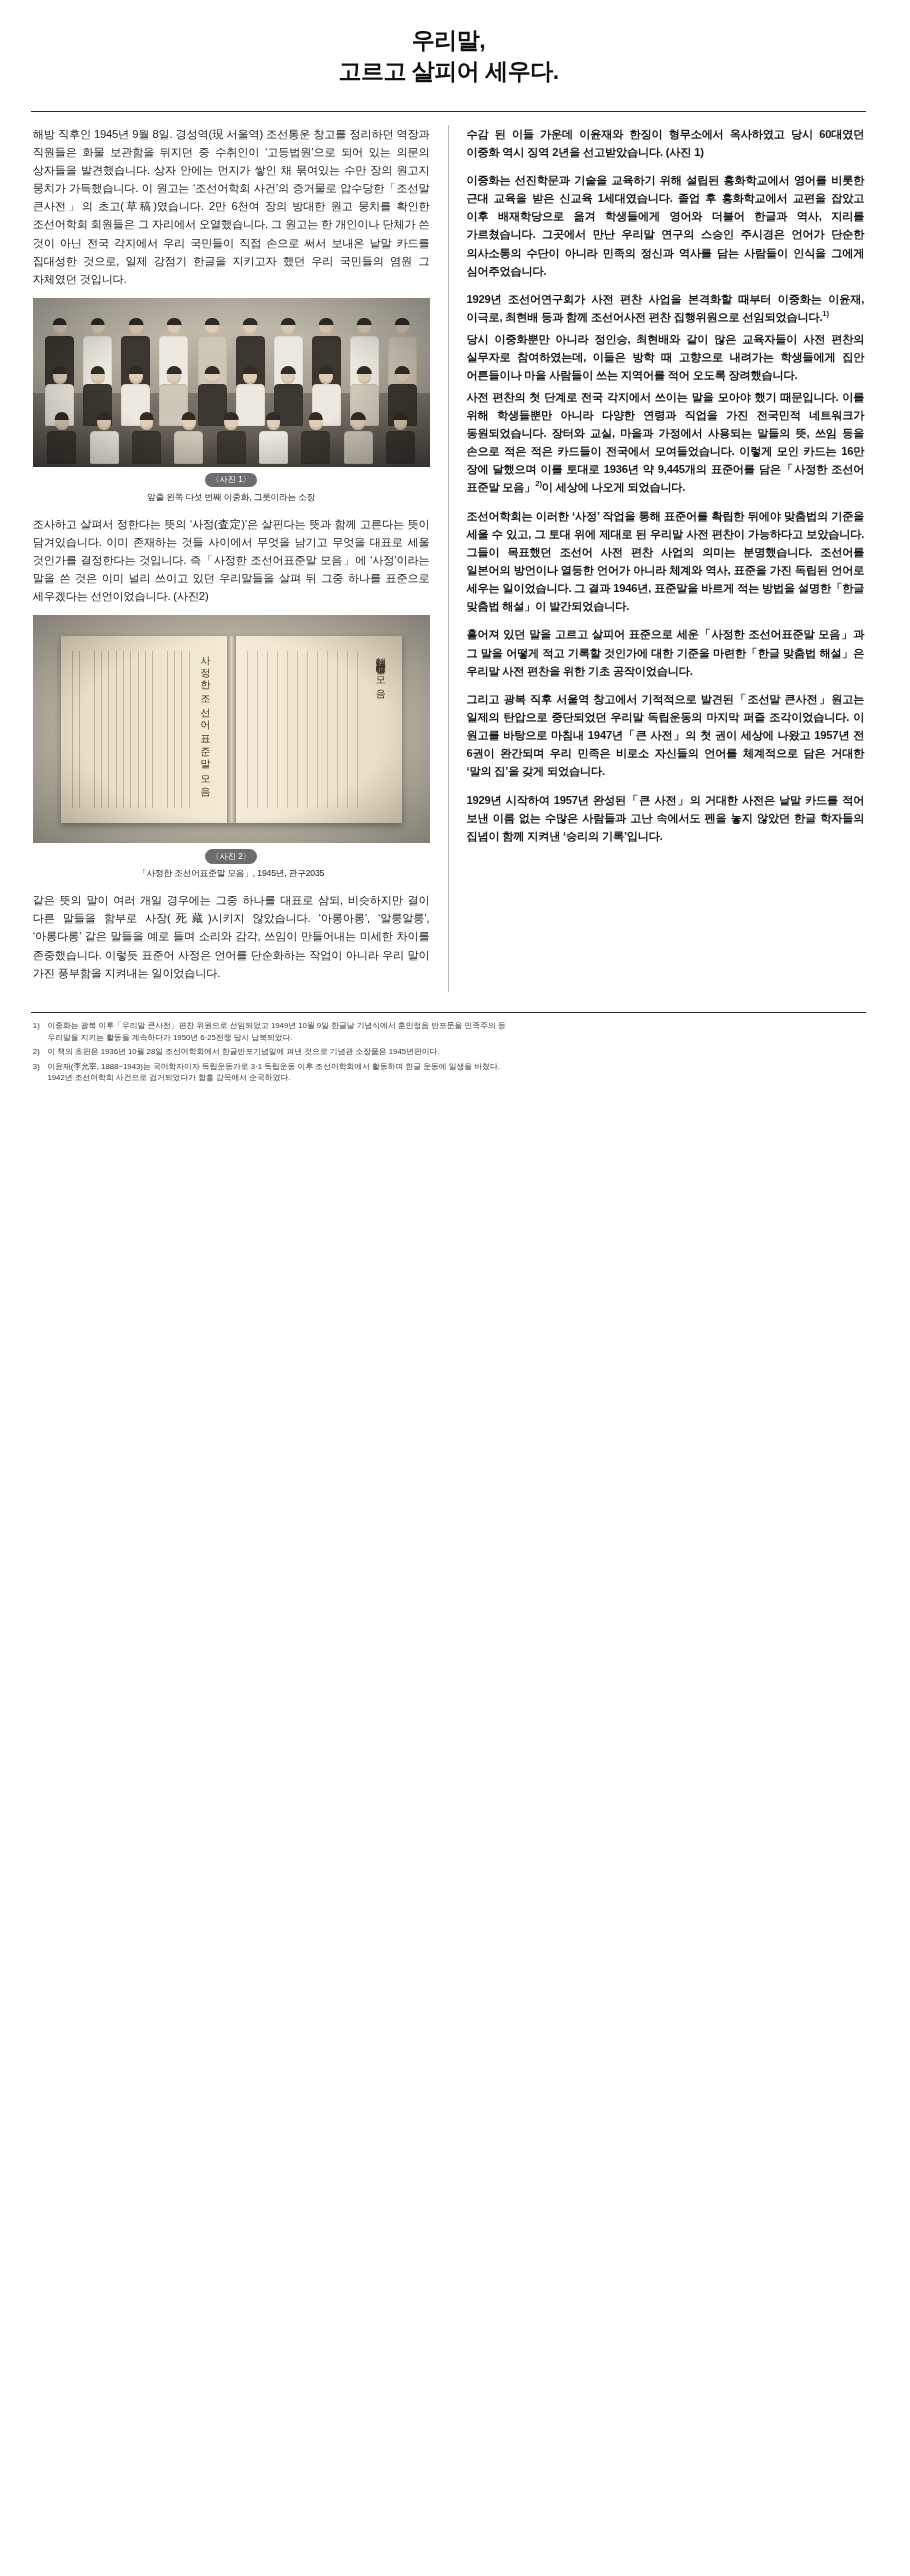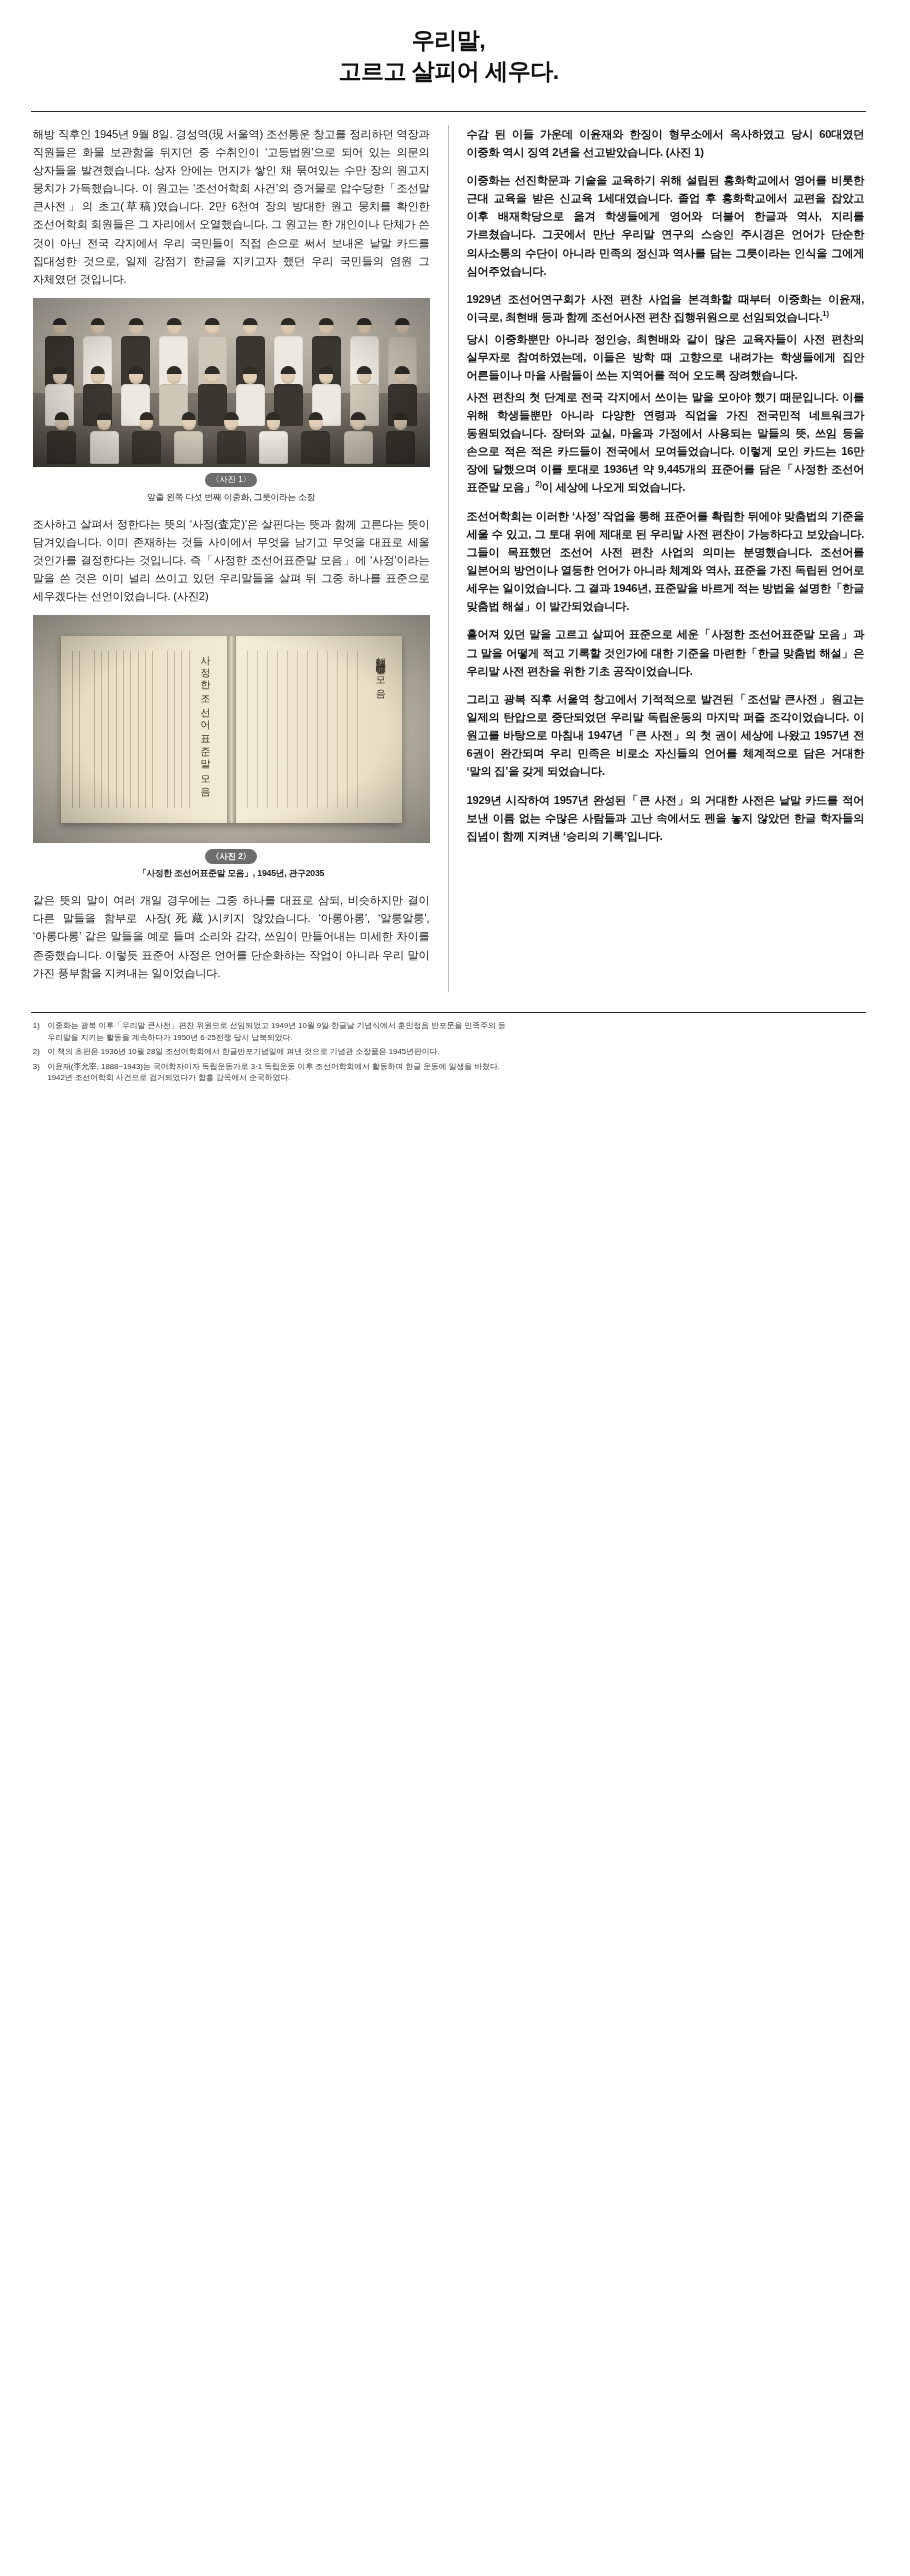--- a/index.html
+++ b/index.html
@@ -154,21 +154,21 @@
   figcaption {
     margin-top: 5.5px;
     font-size: 8.7px;
     color: #222;
     display: flex;
     align-items: center;
     gap: 4.6px;
     justify-content: flex-start;
     flex-direction: column;
   }
-  figcaption.center { justify-content: center; font-weight: bold; }
+  figcaption.center { justify-content: center; }
   .cap-tag {
     background: #6d6d6d;
     color: #fff;
     border-radius: 8.2px;
     padding: 1.8px 6.4px;
     font-size: 8.2px;
     white-space: nowrap;
   }
   .cap-text { letter-spacing: -0.2px; }
 
@@ -363,21 +363,21 @@
           <span class="cap-tag">〈사진 2〉</span>
           <span class="cap-text">「사정한 조선어표준말 모음」, 1945년, 관구2035</span>
         </figcaption>
       </figure>
 
       <p class="body">같은 뜻의 말이 여러 개일 경우에는 그중 하나를 대표로 삼되, 비슷하지만 결이 다른 말들을 함부로 사장(死藏)시키지 않았습니다. ‘아롱아롱’, ‘알룽알룽’, ‘아롱다롱’ 같은 말들을 예로 들며 소리와 감각, 쓰임이 만들어내는 미세한 차이를 존중했습니다. 이렇듯 표준어 사정은 언어를 단순화하는 작업이 아니라 우리 말이 가진 풍부함을 지켜내는 일이었습니다.</p>
     </div>
 
     <div class="col right">
       <p class="body">수감 된 이들 가운데 이윤재와 한징이 형무소에서 옥사하였고 당시 60대였던 이중화 역시 징역 2년을 선고받았습니다. (사진 1)</p>
-      <p class="body">이중화는 선진학문과 기술을 교육하기 위해 설립된 흥화학교에서 영어를 비롯한 근대 교육을 받은 신교육 1세대였습니다. 졸업 후 흥화학교에서 교편을 잡았고 이후 배재학당으로 옮겨 학생들에게 영어와 더불어 한글과 역사, 지리를 가르쳤습니다. 그곳에서 만난 우리말 연구의 스승인 주시경은 언어가 단순한 의사소통의 수단이 아니라 민족의 정신과 역사를 담는 그릇이라는 인식을 그에게 심어주었습니다.</p>
+      <p class="body">이중화는 선진학문과 기술을 교육하기 위해 설립된 흥화학교에서 영어를 비롯한 근대 교육을 받은 신교육 1세대였습니다. 졸업 후 흥화학교에서 교편을 잡았고 이후 배재학당으로 옮겨 학생들에게 영어와 더불어 한글과 역사, 지리를 가르쳤습니다. 그곳에서 만난 우리말 연구의 스승인 주시경은 언어가 단순한 의사소통의 수단이 아니라 민족의 정신과 역사를 담는 사람들이 인식을 그에게 심어주었습니다.</p>
       <p class="body tight">1929년 조선어연구회가 사전 편찬 사업을 본격화할 때부터 이중화는 이윤재, 이극로, 최현배 등과 함께 조선어사전 편찬 집행위원으로 선임되었습니다.<sup>1)</sup></p>
       <p class="body tight">당시 이중화뿐만 아니라 정인승, 최현배와 같이 많은 교육자들이 사전 편찬의 실무자로 참여하였는데, 이들은 방학 때 고향으로 내려가는 학생들에게 집안 어른들이나 마을 사람들이 쓰는 지역어를 적어 오도록 장려했습니다.</p>
       <p class="body">사전 편찬의 첫 단계로 전국 각지에서 쓰이는 말을 모아야 했기 때문입니다. 이를 위해 학생들뿐만 아니라 다양한 연령과 직업을 가진 전국민적 네트워크가 동원되었습니다. 장터와 교실, 마을과 가정에서 사용되는 말들의 뜻, 쓰임 등을 손으로 적은 적은 카드들이 전국에서 모여들었습니다. 이렇게 모인 카드는 16만 장에 달했으며 이를 토대로 1936년 약 9,445개의 표준어를 담은「사정한 조선어 표준말 모음」<sup>2)</sup>이 세상에 나오게 되었습니다.</p>
       <p class="body">조선어학회는 이러한 ‘사정’ 작업을 통해 표준어를 확립한 뒤에야 맞춤법의 기준을 세울 수 있고, 그 토대 위에 제대로 된 우리말 사전 편찬이 가능하다고 보았습니다. 그들이 목표했던 조선어 사전 편찬 사업의 의미는 분명했습니다. 조선어를 일본어의 방언이나 열등한 언어가 아니라 체계와 역사, 표준을 가진 독립된 언어로 세우는 일이었습니다. 그 결과 1946년, 표준말을 바르게 적는 방법을 설명한「한글 맞춤법 해설」이 발간되었습니다.</p>
       <p class="body">흩어져 있던 말을 고르고 살피어 표준으로 세운「사정한 조선어표준말 모음」과 그 말을 어떻게 적고 기록할 것인가에 대한 기준을 마련한「한글 맞춤법 해설」은 우리말 사전 편찬을 위한 기초 공작이었습니다.</p>
       <p class="body">그리고 광복 직후 서울역 창고에서 기적적으로 발견된「조선말 큰사전」원고는 일제의 탄압으로 중단되었던 우리말 독립운동의 마지막 퍼즐 조각이었습니다. 이 원고를 바탕으로 마침내 1947년「큰 사전」의 첫 권이 세상에 나왔고 1957년 전 6권이 완간되며 우리 민족은 비로소 자신들의 언어를 체계적으로 담은 거대한 ‘말의 집’을 갖게 되었습니다.</p>
       <p class="body">1929년 시작하여 1957년 완성된「큰 사전」의 거대한 사전은 낱말 카드를 적어 보낸 이름 없는 수많은 사람들과 고난 속에서도 펜을 놓지 않았던 한글 학자들의 집념이 함께 지켜낸 ‘승리의 기록’입니다.</p>
     </div>
   </div>
 

